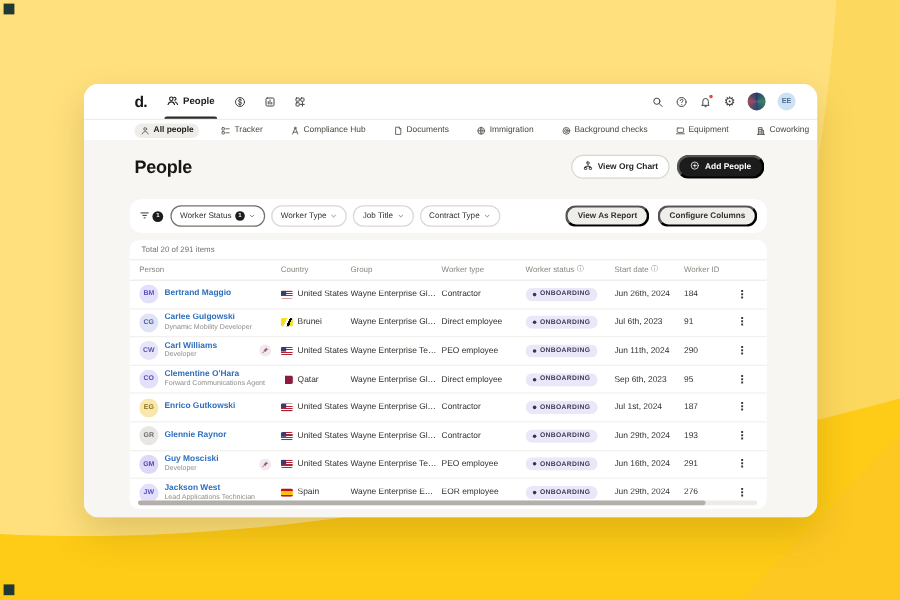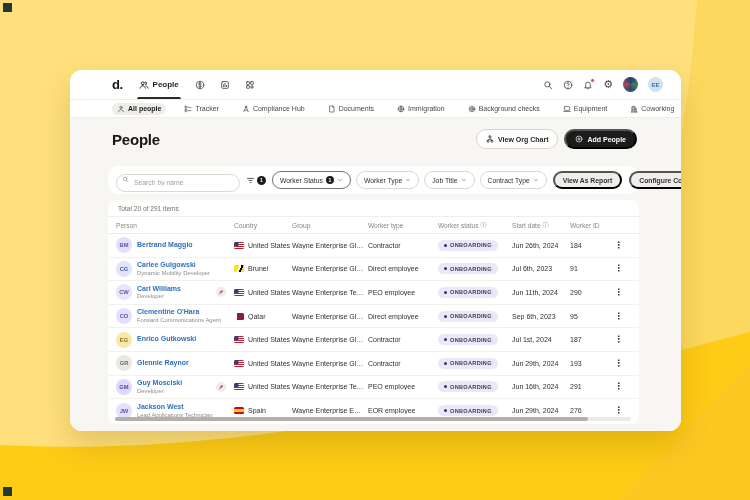--- a/index.html
+++ b/index.html
@@ -279,27 +279,20 @@
           <span class="sicon" id="ic-add"><svg viewBox="0 0 24 24" width="8" height="8" fill="none" stroke="currentColor" stroke-width="2" stroke-linecap="round" stroke-linejoin="round">
                 <circle cx="12" cy="12" r="9"></circle>
                 <path d="M12 8v8M8 12h8"></path>
               </svg></span>
           <span>Add People</span>
         </button>
       </div>
     </div>
 
     <div class="filterbar">
-      <div class="searchbox">
-        <span id="ic-search-input"><svg viewBox="0 0 24 24" width="7" height="7" fill="none" stroke="currentColor" stroke-width="2.4" stroke-linecap="round" stroke-linejoin="round">
-              <circle cx="10.5" cy="10.5" r="6.2"></circle>
-              <path d="M15.2 15.2L21 21"></path>
-            </svg></span>
-        <input type="text" placeholder="Search by name" style="">
-      </div>
       <div class="funnel-wrap">
         <span id="ic-funnel"><svg viewBox="0 0 24 24" width="9" height="9" fill="none" stroke="currentColor" stroke-width="2.2" stroke-linecap="round" stroke-linejoin="round">
               <path d="M4 6.5h16M8 12h8M10.8 17.5h2.4"></path>
             </svg></span>
         <span class="count-dot">1</span>
       </div>
       <div id="filter-pills" style="display:flex;gap:5px;align-items:center;">
           <div class="pill active">
             <span>Worker Status</span>
             <span class="count-dot" style="width: 8px; height: 8px;">1</span>

